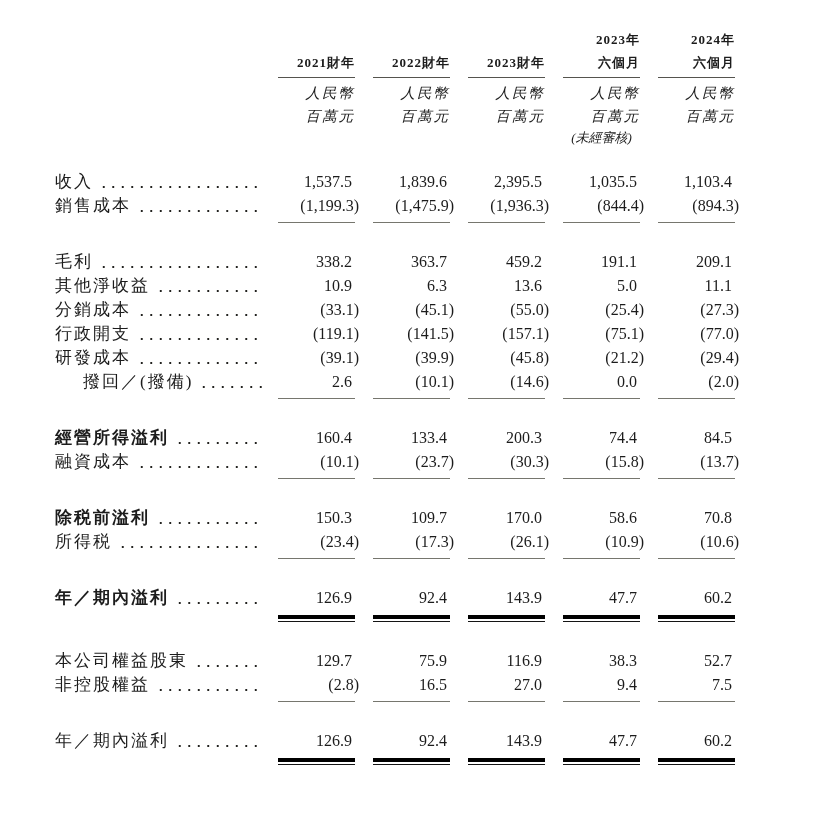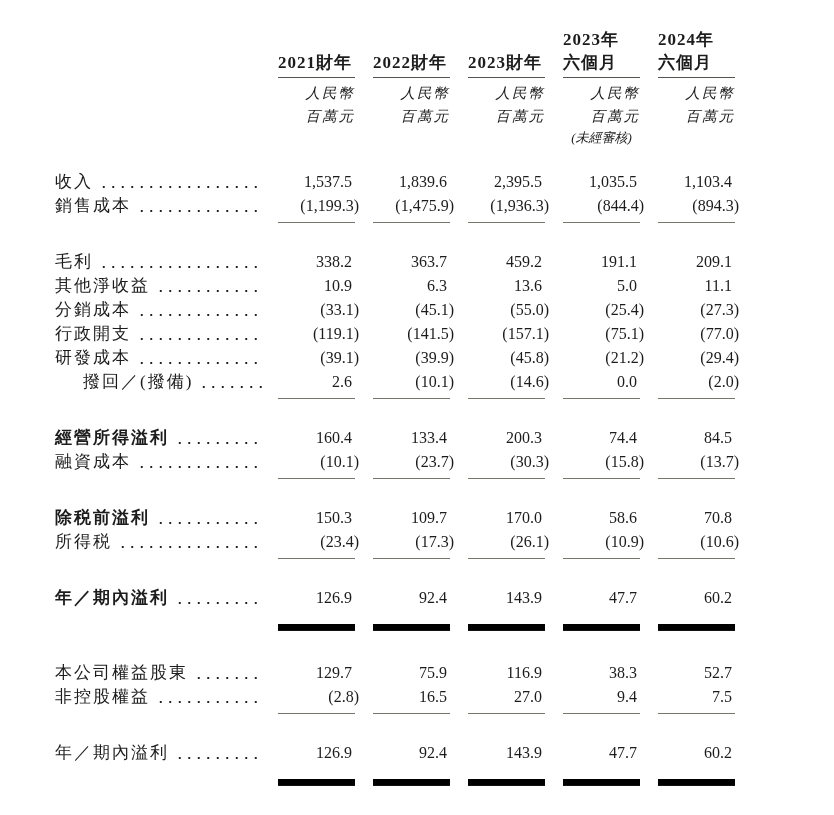--- a/index.html
+++ b/index.html
@@ -12,22 +12,22 @@
     border-collapse:collapse; table-layout:fixed;
     margin:28px 0 0 55px; width:690px;
   }
   col.c-lbl { width:210px; }
   col.c-n1  { width:100px; }
   col.c-n   { width:95px; }
   td,th { padding:0; margin:0; }
   
   tr.hdr th { vertical-align:bottom; font-weight:normal; padding-right:10px; }
   .hyt,.hy {
-    width:77px; margin-left:auto; text-align:left; font-weight:bold;
-    font-size:17px; letter-spacing:1px; line-height:23px; white-space:nowrap;
+    width:77px; margin-left:auto; text-align:right; font-weight:bold;
+    font-size:13px; letter-spacing:1px; line-height:23px; white-space:nowrap;
   }
   .hy { border-bottom:1.5px solid #55544e; padding-bottom:3px; }
   .hu {
     width:77px; margin-left:auto; text-align:right; font-style:italic;
     font-size:14.5px; letter-spacing:2px; line-height:23px; white-space:nowrap;
   }
   .hu.first { padding-top:4px; }
   .hn {
     width:77px; margin-left:auto; height:22px; text-align:center;
     font-style:italic; font-size:13px; line-height:20px; white-space:nowrap;
@@ -43,21 +43,21 @@
   .leader {
     flex:1 1 auto; height:24px; margin-left:6px; margin-right:2px;
     background-image:radial-gradient(circle, #22221f 1.15px, rgba(0,0,0,0) 1.5px);
     background-size:9.5px 10px; background-repeat:repeat-x; background-position:0 12px;
   }
   td.num { text-align:right; padding-right:10px; font-size:16px; }
   .nbox { width:77px; margin-left:auto; line-height:24px; position:relative; }
   .val { display:block; text-align:right; padding-right:3px; white-space:nowrap; }
   .val.paren { padding-right:0; margin-right:-4px; }
   tr.u .nbox { border-bottom:1.4px solid #76766e; padding-bottom:4px; }
-  tr.d .nbox { border-bottom:7px solid #000000; padding-bottom:14px; }
+  tr.d .nbox { border-bottom:4px solid #000000; padding-bottom:5px; }
   tr.d .nbox::after {
     content:""; position:absolute; left:0; right:0; bottom:-7px;
     height:0; border-bottom:1.6px solid #141414;
   }
   
   tr.g1 td { height:20px; } tr.g td { height:27px; } tr.g2 td { height:30px; }
 </style>
 </head>
 <body>
 

